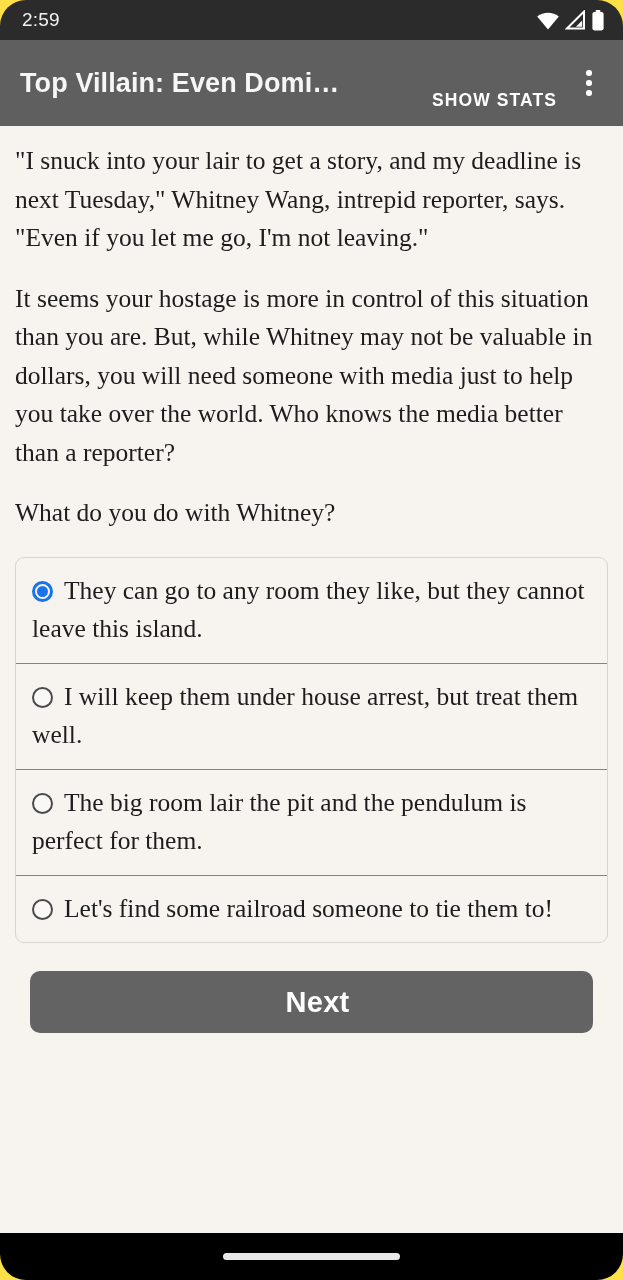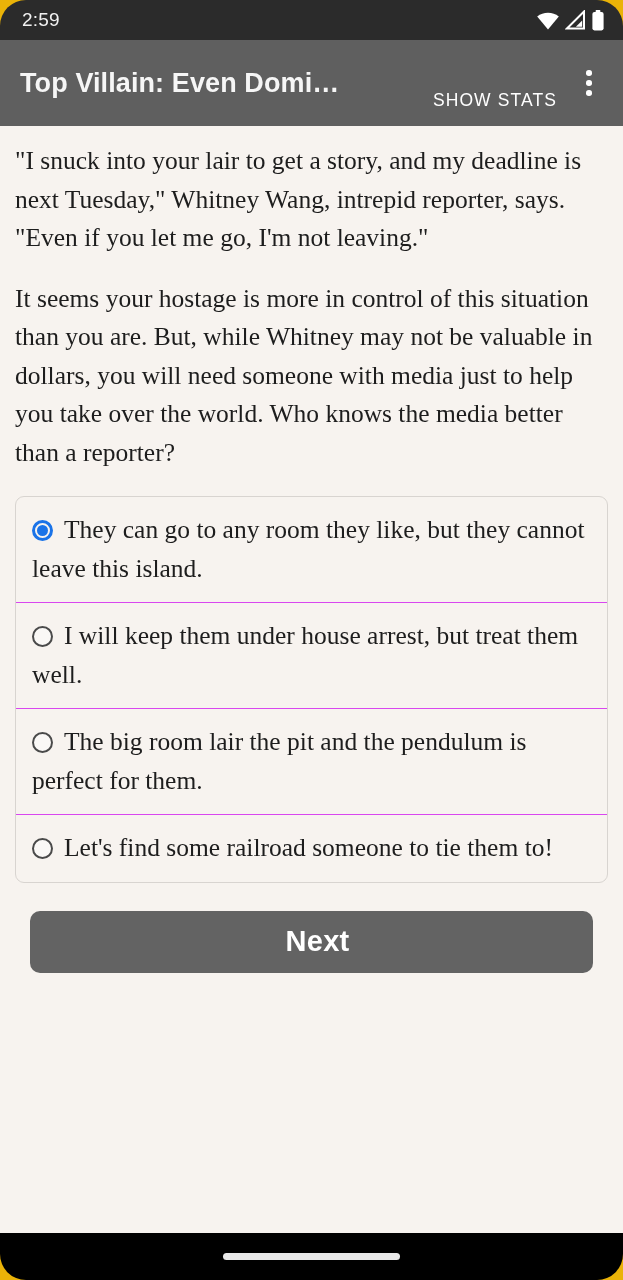--- a/index.html
+++ b/index.html
@@ -9,21 +9,21 @@
     height: 1280px;
     background: #000;
     font-family: "Liberation Sans", sans-serif;
     overflow: hidden;
   }
 
   #phone {
     position: relative;
     width: 623px;
     height: 1280px;
-    background: #eab308;
+    background: #fde047;
     display: flex;
     flex-direction: column;
   }
 
   
   .status-bar {
     height: 40px;
     flex: 0 0 40px;
     background: #2b2b2b;
     border-top-left-radius: 26px;
@@ -62,21 +62,21 @@
     font-weight: 600;
     letter-spacing: .1px;
     white-space: nowrap;
     overflow: hidden;
     flex: 1 1 auto;
     min-width: 0;
   }
   .show-stats {
     color: #ffffff;
     font-size: 17.5px;
-    font-weight: 400;
+    font-weight: 700;
     letter-spacing: 1.1px;
     padding: 8px 10px;
     white-space: nowrap;
     flex: 0 0 auto;
     margin-top: 34px;
   }
   .overflow-btn {
     flex: 0 0 auto;
     width: 44px;
     height: 48px;
@@ -247,20 +247,21 @@
     </span>
   </div>
 
   <div class="content">
 
     <div class="story">
       <p>"I snuck into your lair to get a story, and my deadline is next Tuesday," Whitney Wang, intrepid reporter, says. "Even if you let me go, I'm not leaving."</p>
       <p>It seems your hostage is more in control of this situation than you are. But, while Whitney may not be valuable in dollars, you will need someone with media just to help you take over the world. Who knows the media better than a reporter?</p>
     </div>
 
+    <div class="question">What do you do with Whitney?</div>
 
     <div class="options">
       <label class="option">
         <span class="option-inner">
           <span class="radio checked"></span><span>They can go to any room they like, but they cannot leave this island.</span>
         </span>
       </label>
       <label class="option">
         <span class="option-inner">
           <span class="radio"></span><span>I will keep them under house arrest, but treat them well.</span>

